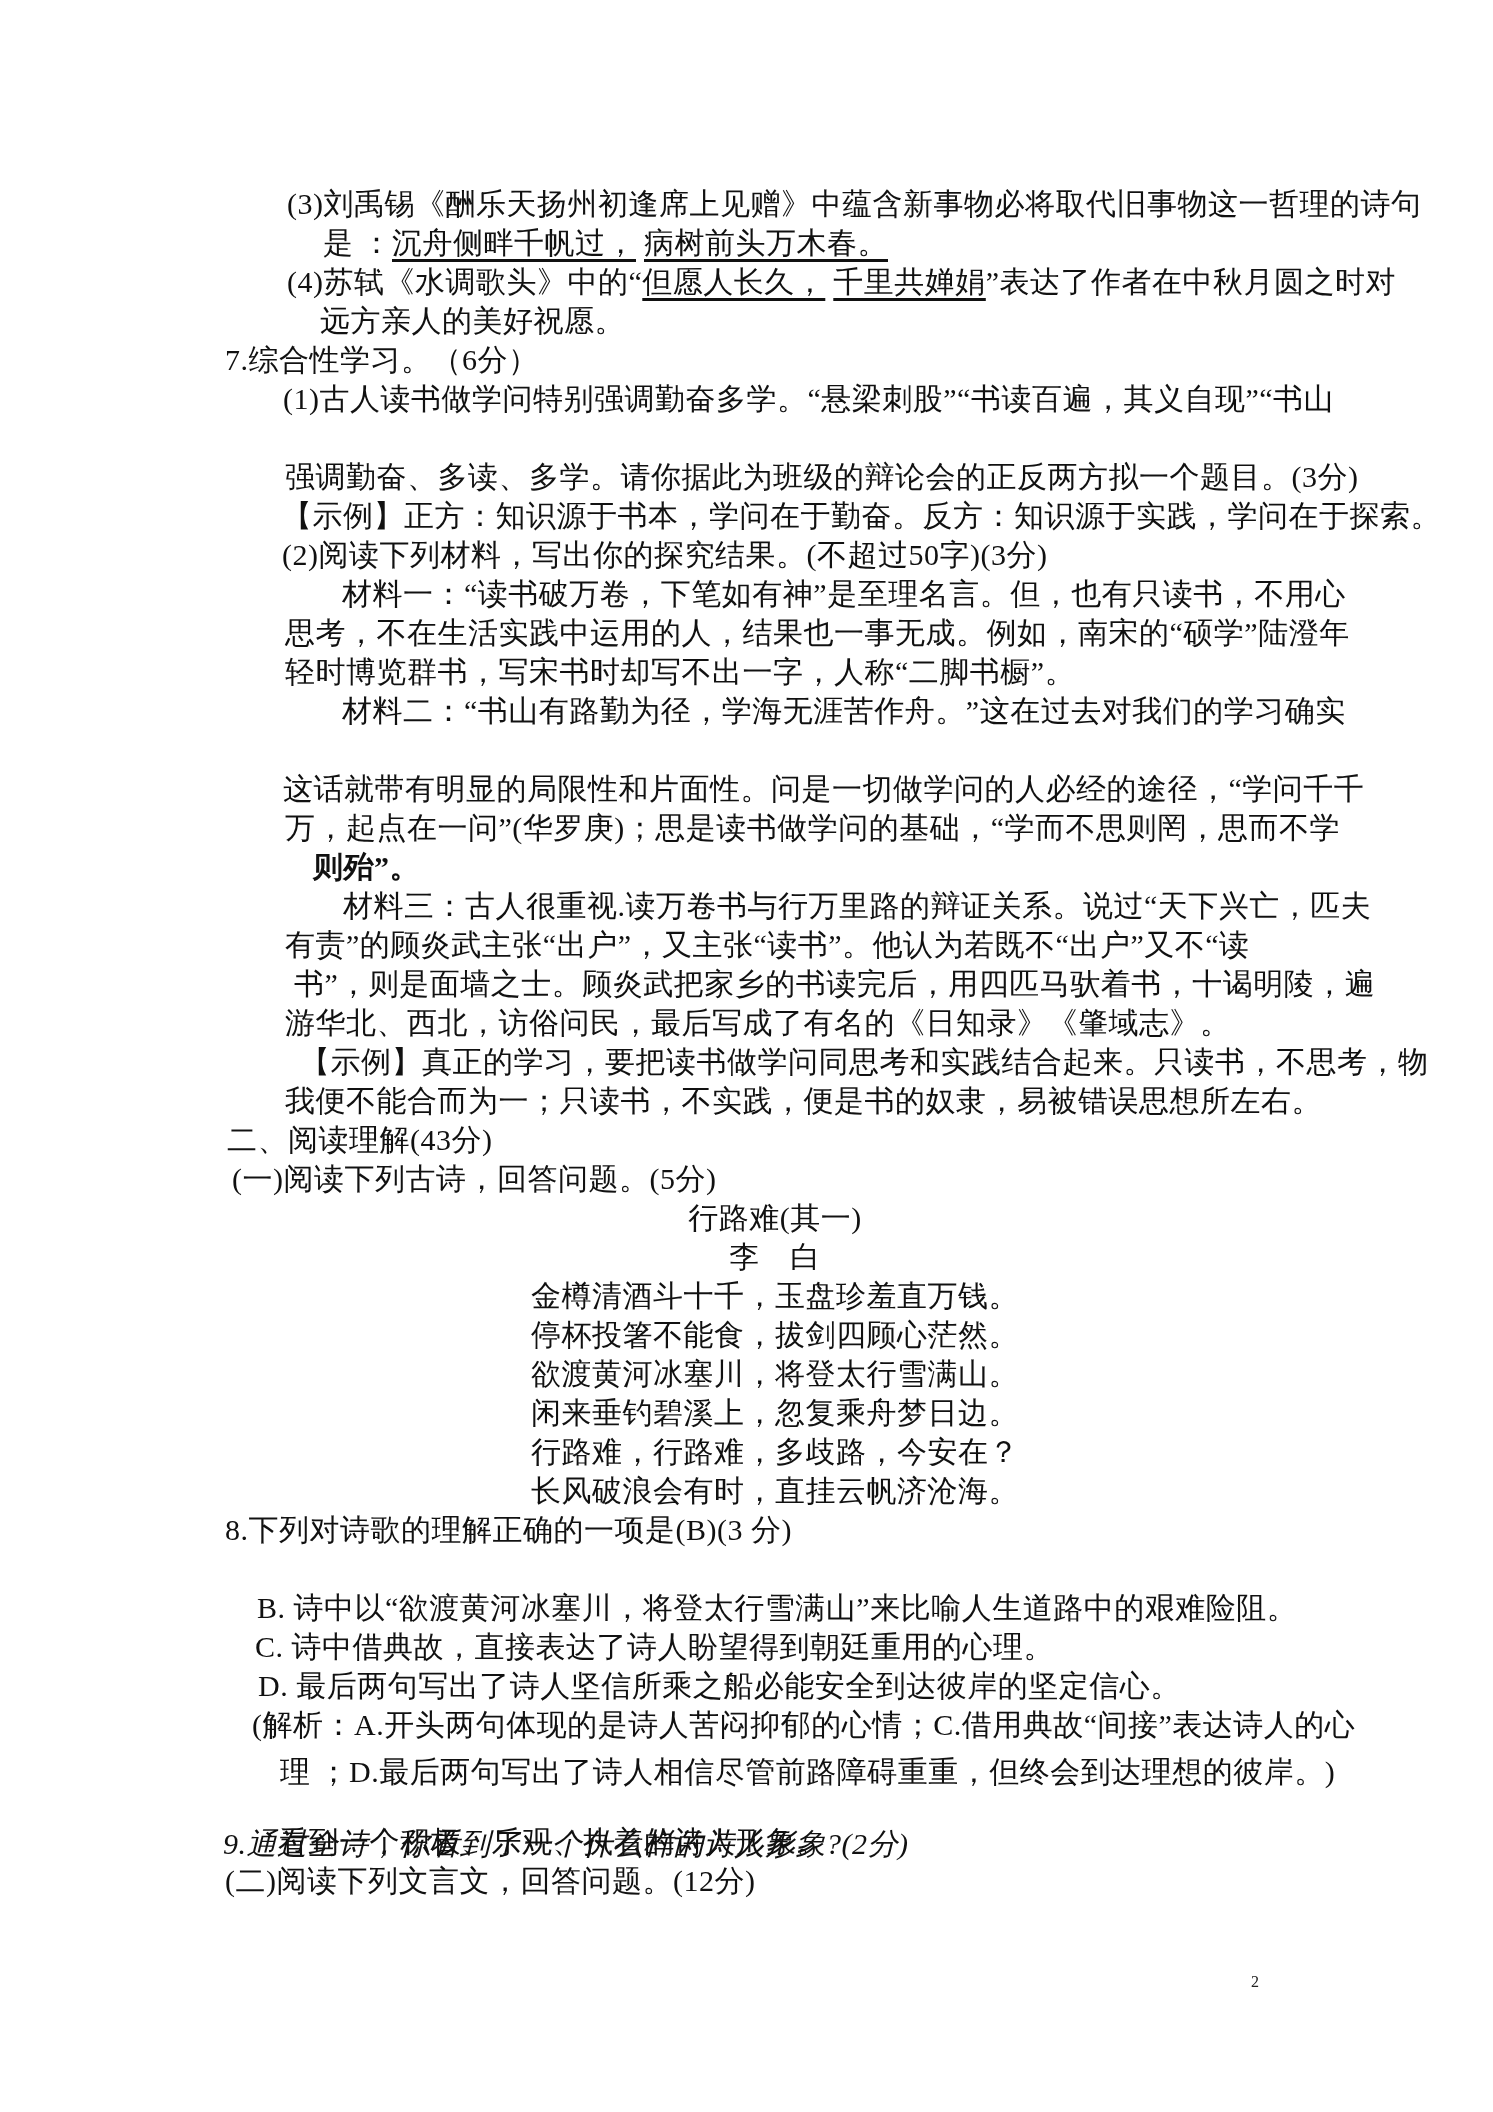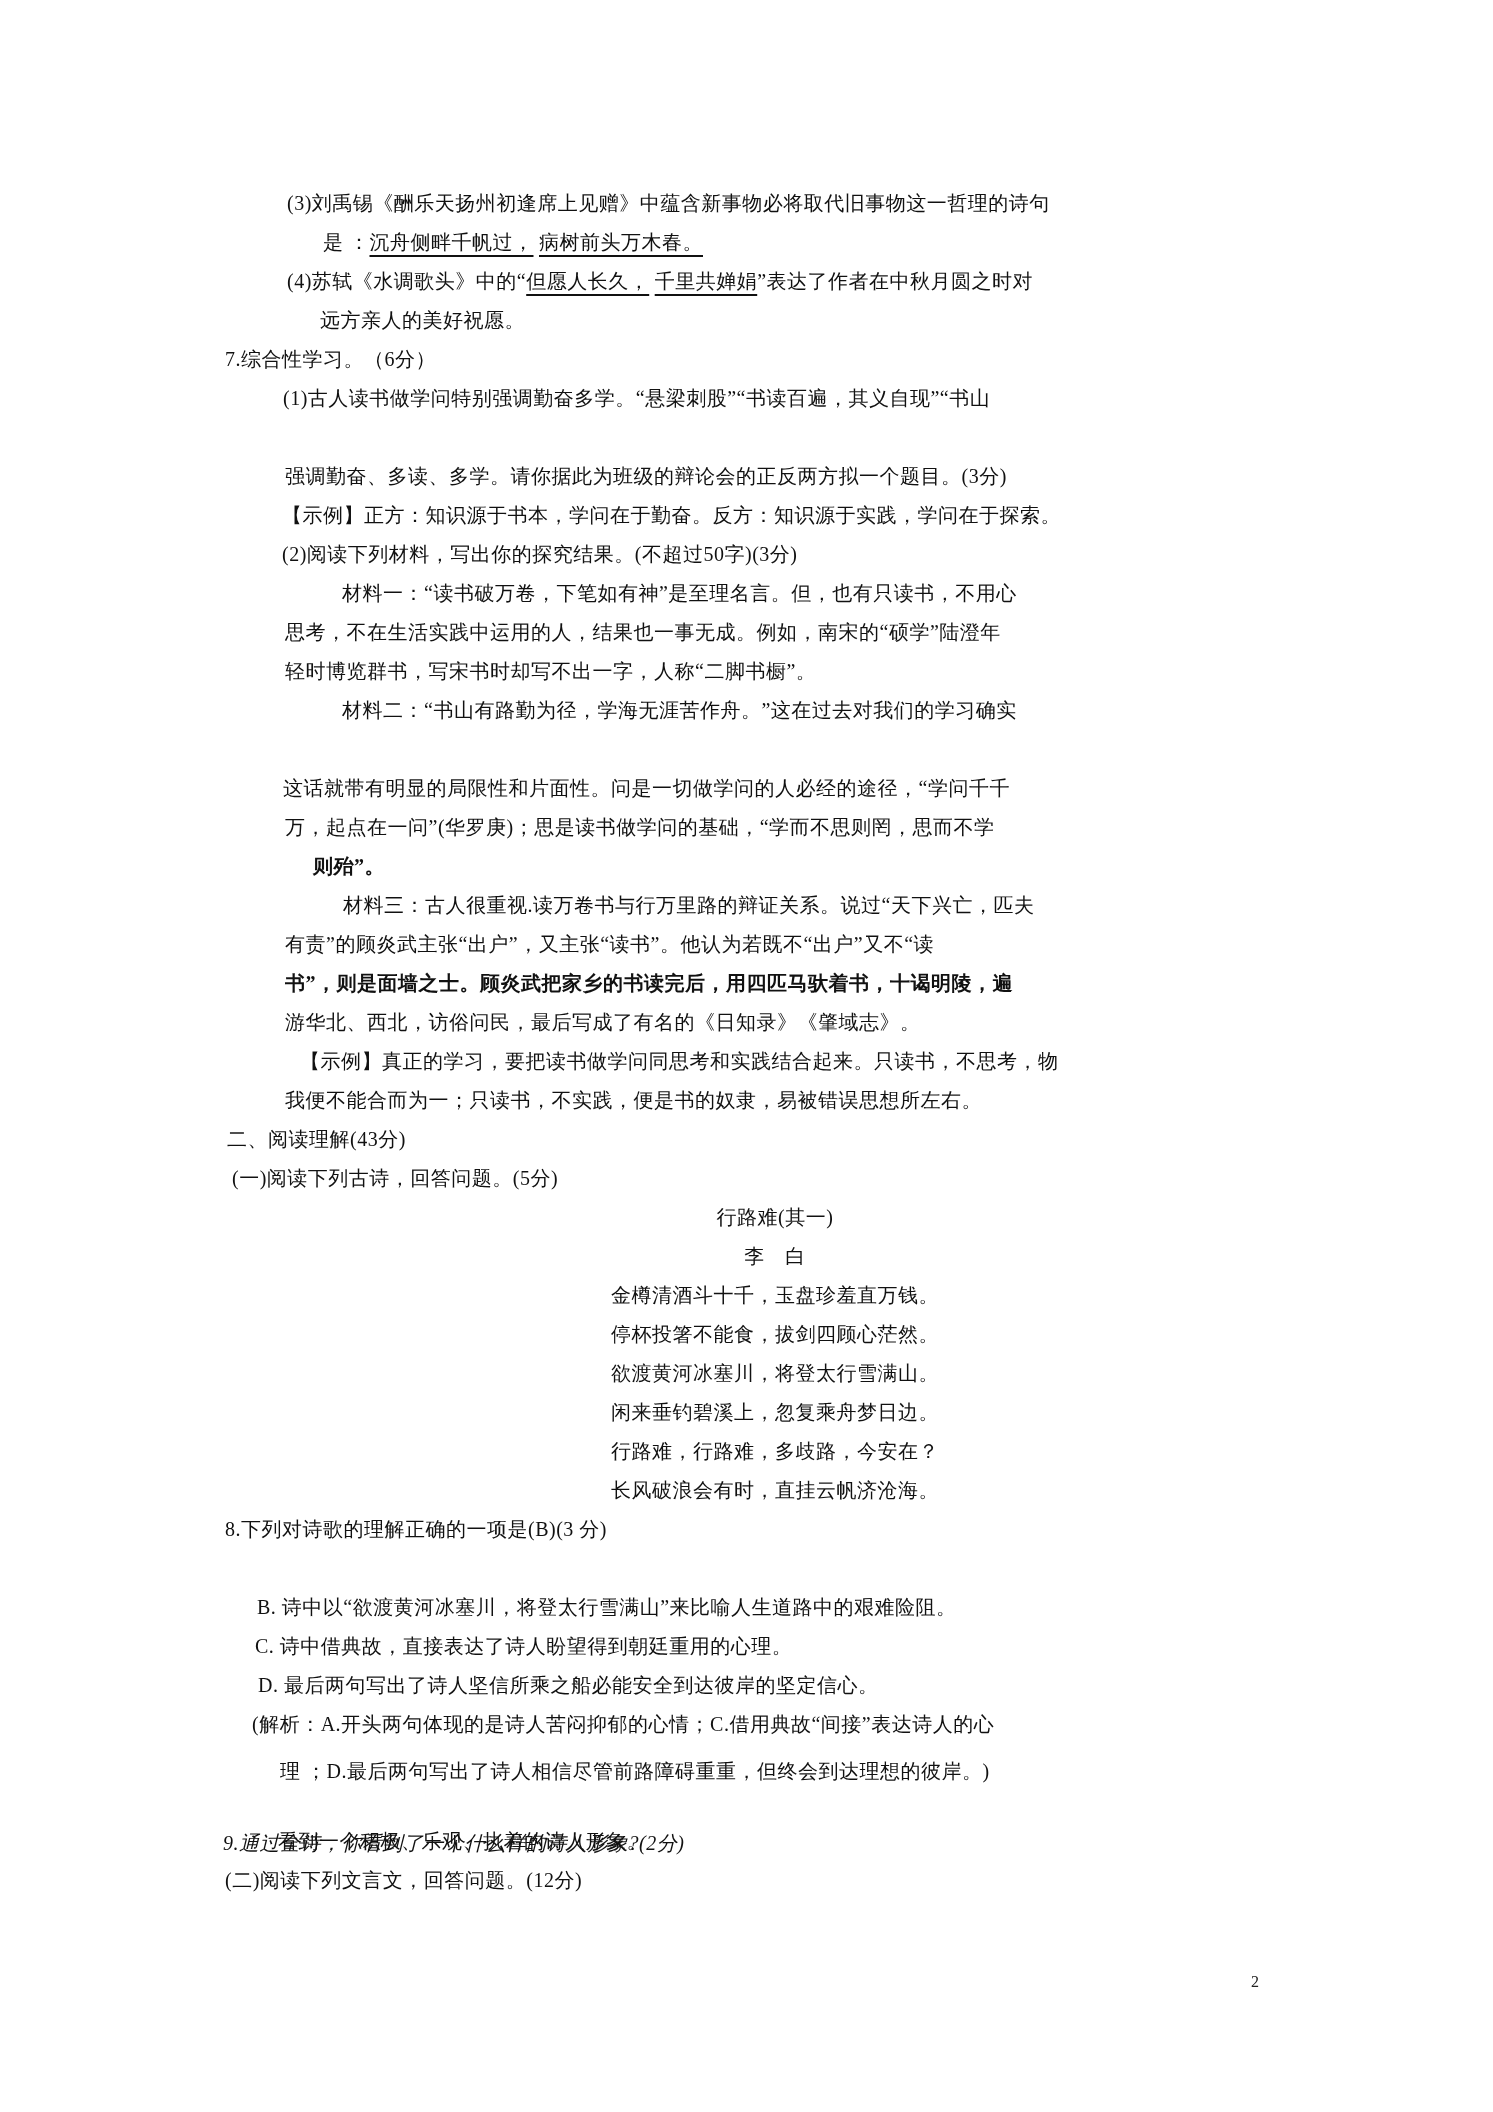--- a/index.html
+++ b/index.html
@@ -13,21 +13,21 @@
     height: 2112px;
     background: #ffffff;
     color: #111111;
     font-family: "Liberation Serif", "DejaVu Serif", serif;
     overflow: hidden;
   }
   .line {
     position: absolute;
     height: 39px;
     line-height: 39px;
-    font-size: 20px;
+    font-size: 30px;
     white-space: pre;
     letter-spacing: 0.5px;
   }
   .line.center {
     left: 225px;
     width: 1100px;
     text-align: center;
   }
   .line.bold {
     font-weight: bold;
@@ -61,21 +61,21 @@
     <div class="line" style="top: 535px; left: 282px;"><span>(2)阅读下列材料，写出你的探究结果。(不超过50字)(3分)</span></div>
     <div class="line" style="top: 574px; left: 342px;"><span>材料一：“读书破万卷，下笔如有神”是至理名言。但，也有只读书，不用心</span></div>
     <div class="line" style="top: 613px; left: 285px;"><span>思考，不在生活实践中运用的人，结果也一事无成。例如，南宋的“硕学”陆澄年</span></div>
     <div class="line" style="top: 652px; left: 285px;"><span>轻时博览群书，写宋书时却写不出一字，人称“二脚书橱”。</span></div>
     <div class="line" style="top: 691px; left: 342px;"><span>材料二：“书山有路勤为径，学海无涯苦作舟。”这在过去对我们的学习确实</span></div>
     <div class="line" style="top: 769px; left: 283px;"><span>这话就带有明显的局限性和片面性。问是一切做学问的人必经的途径，“学问千千</span></div>
     <div class="line" style="top: 808px; left: 285px;"><span>万，起点在一问”(华罗庚)；思是读书做学问的基础，“学而不思则罔，思而不学</span></div>
     <div class="line bold" style="top: 847px; left: 313px;"><span>则殆”。</span></div>
     <div class="line" style="top: 886px; left: 343px;"><span>材料三：古人很重视.读万卷书与行万里路的辩证关系。说过“天下兴亡，匹夫</span></div>
     <div class="line" style="top: 925px; left: 285px;"><span>有责”的顾炎武主张“出户”，又主张“读书”。他认为若既不“出户”又不“读</span></div>
-    <div class="line" style="top: 964px; left: 285px; font-weight: bold;"><span>书”，则是面墙之士。顾炎武把家乡的书读完后，用四匹马驮着书，十谒明陵，遍</span></div>
+    <div class="line" style="top: 964px; left: 294px;"><span>书”，则是面墙之士。顾炎武把家乡的书读完后，用四匹马驮着书，十谒明陵，遍</span></div>
     <div class="line" style="top: 1003px; left: 285px;"><span>游华北、西北，访俗问民，最后写成了有名的《日知录》《肇域志》。</span></div>
     <div class="line" style="top: 1042px; left: 300px;"><span>【示例】真正的学习，要把读书做学问同思考和实践结合起来。只读书，不思考，物</span></div>
     <div class="line" style="top: 1081px; left: 285px;"><span>我便不能合而为一；只读书，不实践，便是书的奴隶，易被错误思想所左右。</span></div>
     <div class="line" style="top: 1120px; left: 227px;"><span>二、阅读理解(43分)</span></div>
     <div class="line" style="top: 1159px; left: 232px;"><span>(一)阅读下列古诗，回答问题。(5分)</span></div>
     <div class="line center" style="top: 1198px;"><span>行路难(其一)</span></div>
     <div class="line center" style="top: 1237px;"><span>李　白</span></div>
     <div class="line center" style="top: 1276px;"><span>金樽清酒斗十千，玉盘珍羞直万钱。</span></div>
     <div class="line center" style="top: 1315px;"><span>停杯投箸不能食，拔剑四顾心茫然。</span></div>
     <div class="line center" style="top: 1354px;"><span>欲渡黄河冰塞川，将登太行雪满山。</span></div>

